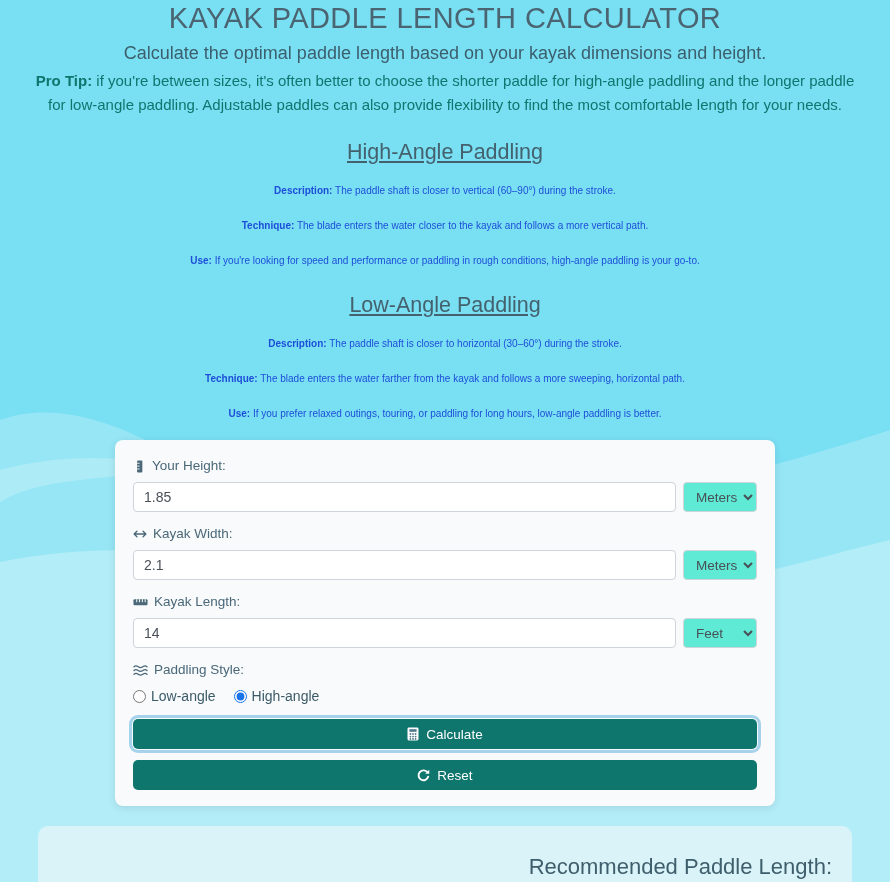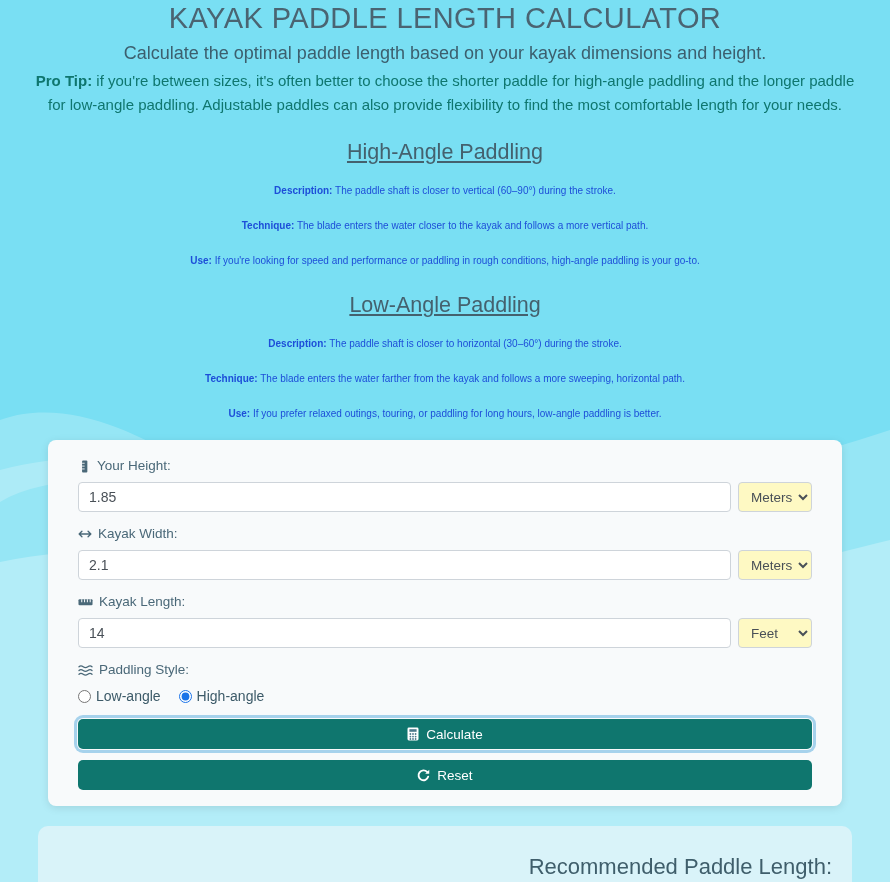--- a/index.html
+++ b/index.html
@@ -24,40 +24,40 @@
   .protip b,.info b{font-weight:700;}
   h2.section-heading{
     text-align:center;font-size:21.5px;font-weight:400;color:#44616e;
     margin:23px 0 4px;line-height:25px;text-decoration:underline;
   }
   .info{
     text-align:center;font-size:10px;color:#1d4ed8;margin:17px 0;line-height:18px;
   }
 
   .form-card{
-    width:794px;box-sizing:border-box;margin:16px auto 0;
+    width:660px;box-sizing:border-box;margin:16px auto 0;
     background:#f8fafb;border-radius:8px;
-    padding:18px 30px 16px;
+    padding:18px 18px 16px;
     box-shadow:0 2px 8px rgba(0,0,0,.10);
   }
   .field-label{
     display:flex;align-items:center;gap:6px;
     font-size:13.5px;color:#4a6878;margin:0 0 8px;line-height:16px;
   }
   .field-label .icon{display:inline-flex;align-items:center;}
   .input-row{display:flex;gap:7px;margin-bottom:14px;}
   .text-input{
     flex:1;height:30px;box-sizing:border-box;
     border:1px solid #ced4da;border-radius:4px;background:#fff;
     padding:0 10px;font-size:14px;color:#495057;
     font-family:"Liberation Sans",sans-serif;
   }
   .unit-select{
     width:74px;height:30px;box-sizing:border-box;
-    border:1px solid #ced4da;border-radius:4px;background:#fef9c3;
+    border:1px solid #ced4da;border-radius:4px;background:#5eead4;
     font-size:13.5px;color:#495057;padding:0 2px 0 8px;
     font-family:"Liberation Sans",sans-serif;
   }
   .radio-row{
     display:flex;align-items:center;gap:18px;
     font-size:14px;color:#3c5a68;margin:10px 0 15px;
   }
   .radio-option{display:flex;align-items:center;gap:5px;cursor:pointer;}
   .radio-option input{width:13px;height:13px;margin:0;accent-color:#1a73e8;}
   .btn{

